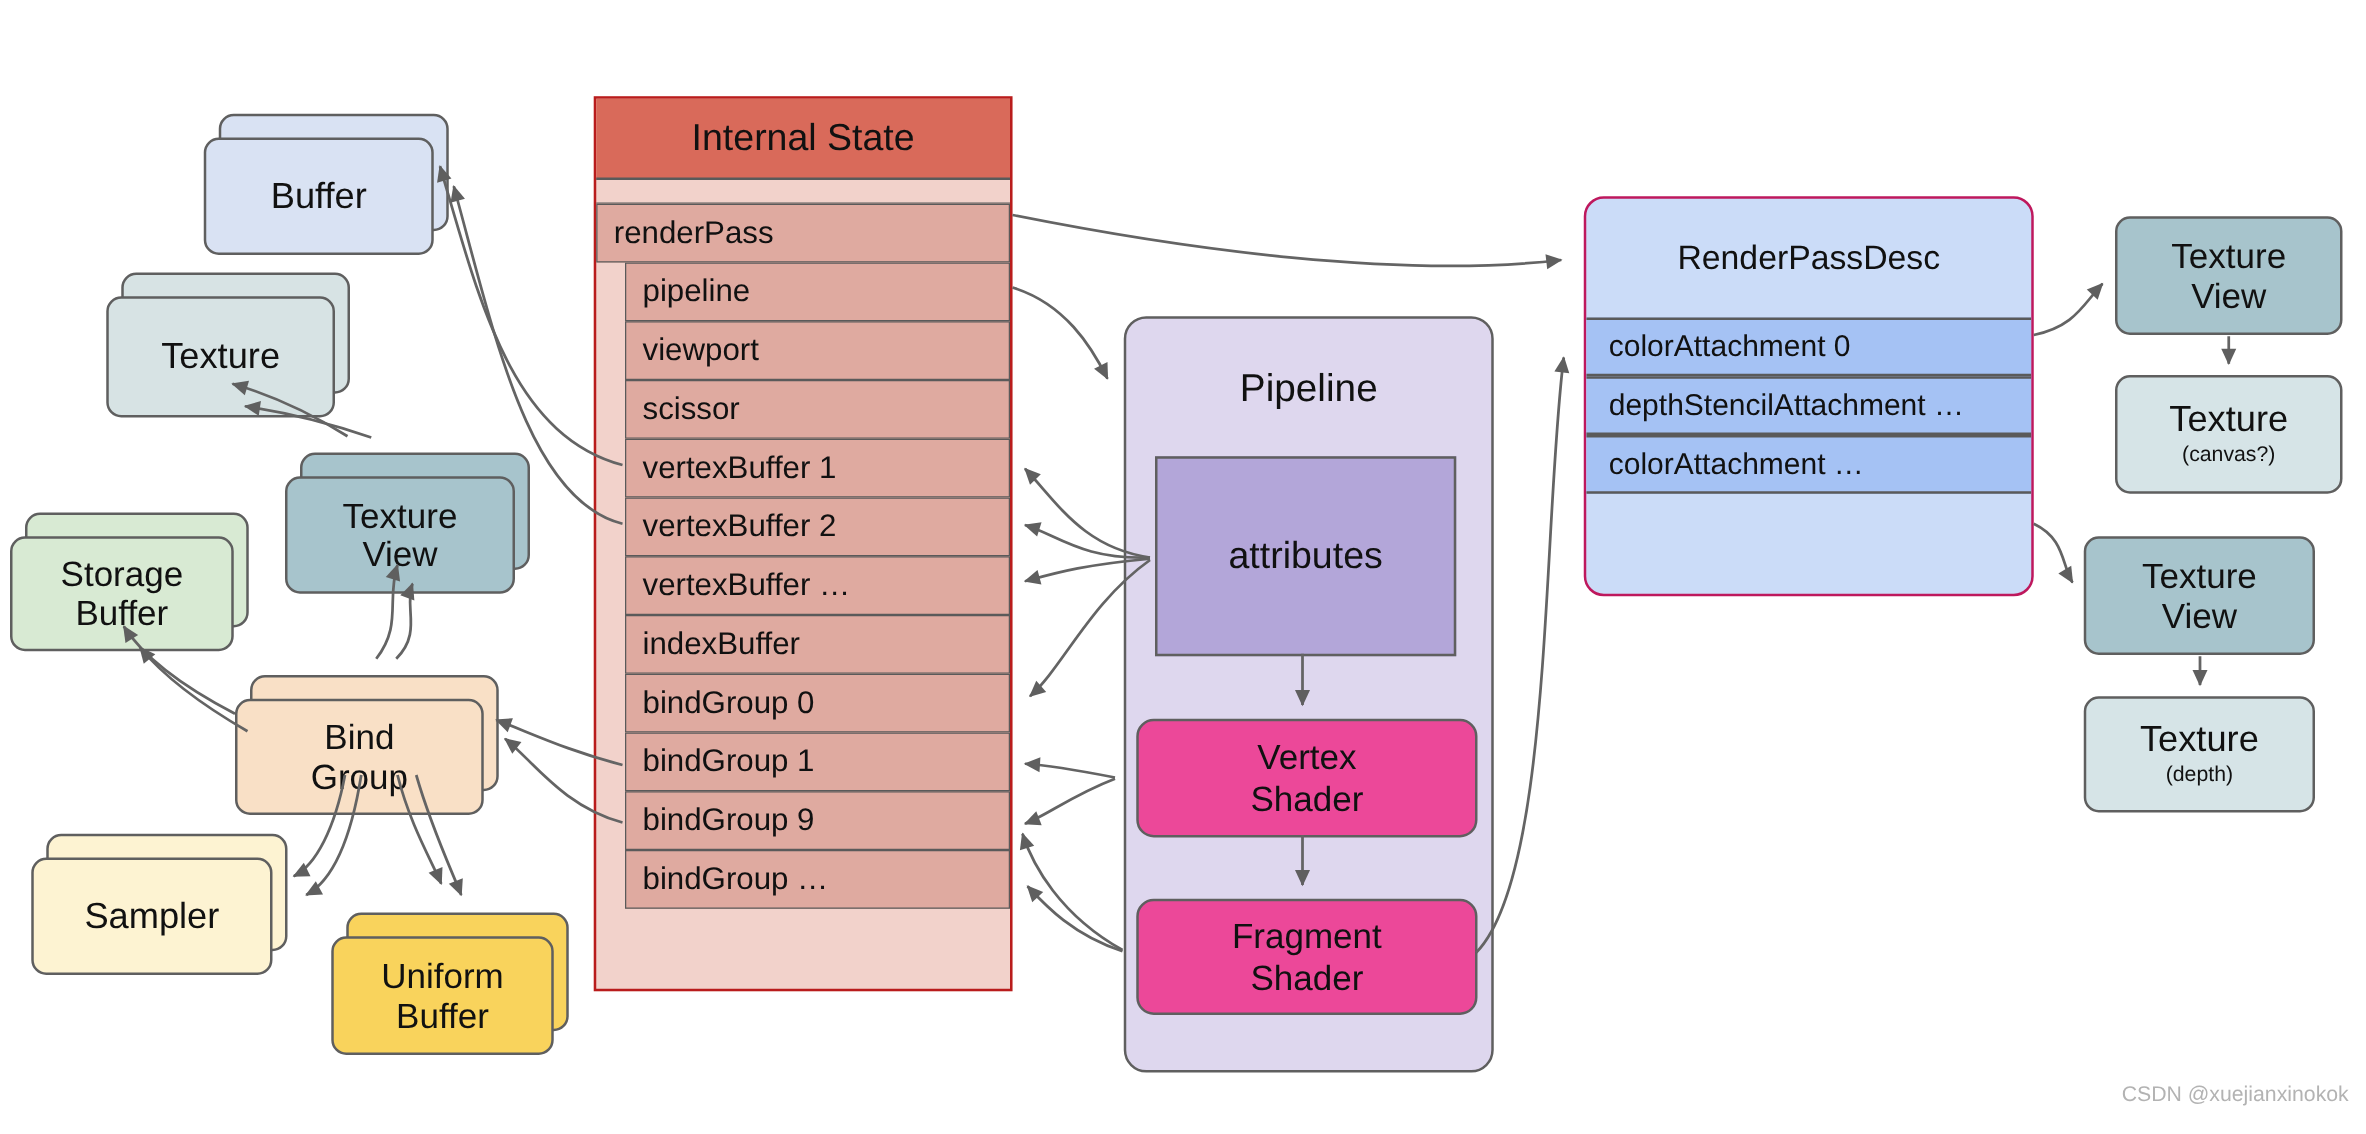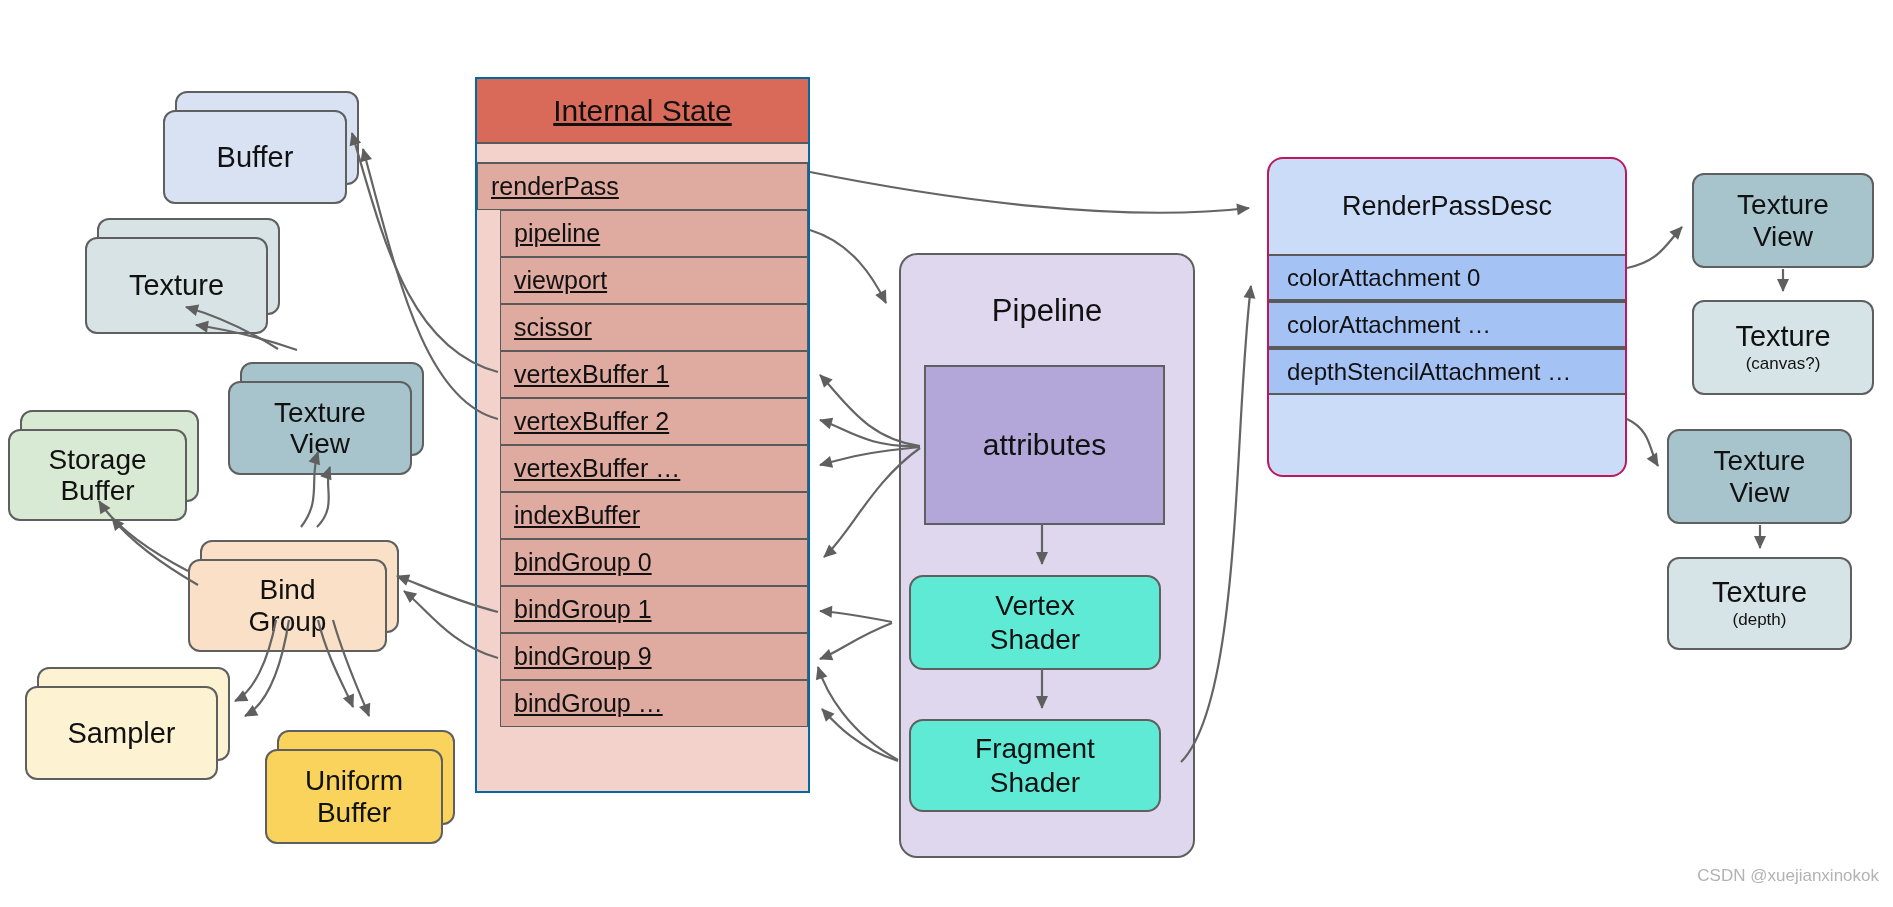--- a/index.html
+++ b/index.html
@@ -11,34 +11,34 @@
   .stack .back,.stack .front{position:absolute;box-sizing:border-box;width:100%;height:100%;
         border:2px solid #5f5f5f;border-radius:12px;background:var(--fill);}
   .stack .back{left:12px;top:13px;}
   .stack .front{left:0;top:0;display:flex;flex-direction:column;align-items:center;justify-content:center;
         text-align:center;font-size:29px;line-height:1.12;margin-top:32px;}
   .single{position:absolute;box-sizing:border-box;border:2px solid #5f5f5f;border-radius:12px;
         display:flex;flex-direction:column;align-items:center;justify-content:center;
         text-align:center;font-size:29px;line-height:1.12;}
   .subsmall{font-size:17px;line-height:1.3;}
   
-  #istate{left:475px;top:77px;width:335px;height:716px;background:#f2d2cb;border:2px solid #0369a1;text-decoration:underline;}
+  #istate{left:475px;top:77px;width:335px;height:716px;background:#f2d2cb;border:2px solid #b91c1c;}
   #istate .hdr{height:63px;background:#d96a5a;border-bottom:2px solid #5a5a5a;
         display:flex;align-items:center;justify-content:center;font-size:30px;}
   #istate .strip{height:18px;border-bottom:1.5px solid #5a5a5a;}
   .isrow{height:47px;box-sizing:border-box;border:1.5px solid #5a5a5a;background:#dfaaa0;
         display:flex;align-items:center;padding-left:13px;font-size:25px;}
   .isrow.ind{margin-left:23px;}
   
   #pipeline{left:899px;top:253px;width:296px;height:605px;background:#ded7ee;
         border:2px solid #5f5f5f;border-radius:18px;}
   #pipeline .title{position:absolute;top:38px;left:0;width:100%;text-align:center;font-size:31px;}
   #attributes{left:23px;top:110px;width:241px;height:160px;background:#b3a6d9;border:2px solid #5f5f5f;
         display:flex;align-items:center;justify-content:center;font-size:30px;}
-  .shaderbox{left:8px;width:252px;background:#5eead4;border:2px solid #5f5f5f;border-radius:14px;
+  .shaderbox{left:8px;width:273px;background:#ec4899;border:2px solid #5f5f5f;border-radius:14px;
         display:flex;flex-direction:column;align-items:center;justify-content:center;
         text-align:center;font-size:28px;line-height:1.2;}
   
   #rpd{left:1267px;top:157px;width:360px;height:320px;background:#cbdcf8;border:2px solid #be185d;
         border-radius:16px;overflow:hidden;}
   #rpd .hdr{height:95px;display:flex;align-items:center;justify-content:center;font-size:27px;}
   .rpdrow{height:47px;box-sizing:border-box;border-top:2px solid #5a5a5a;border-bottom:2px solid #5a5a5a;
         background:#a5c2f4;display:flex;align-items:center;padding-left:18px;font-size:24px;}
   #arrows{position:absolute;left:0;top:0;pointer-events:none;z-index:30;}
   .boxlayer{position:absolute;left:0;top:0;z-index:10;width:100%;height:100%;}
@@ -132,22 +132,22 @@
       </div>
       <div class="abs shaderbox" style="top:464px;height:93px;">
         <span>Fragment</span>
         <span>Shader</span>
       </div>
     </div>
 
     <div class="abs" id="rpd">
       <div class="hdr">RenderPassDesc</div>
       <div class="rpdrow">colorAttachment 0</div>
+      <div class="rpdrow">depthStencilAttachment …</div>
       <div class="rpdrow">colorAttachment …</div>
-      <div class="rpdrow">depthStencilAttachment …</div>
     </div>
 
     <div class="single" style="left:1692px;top:173px;width:182px;height:95px;background:#a7c4cc;font-size:28px;">
       <span>Texture</span>
       <span>View</span>
     </div>
     <div class="single" style="left:1692px;top:300px;width:182px;height:95px;background:#d6e4e7;">
       <span>Texture</span>
       <span class="subsmall">(canvas?)</span>
     </div>

